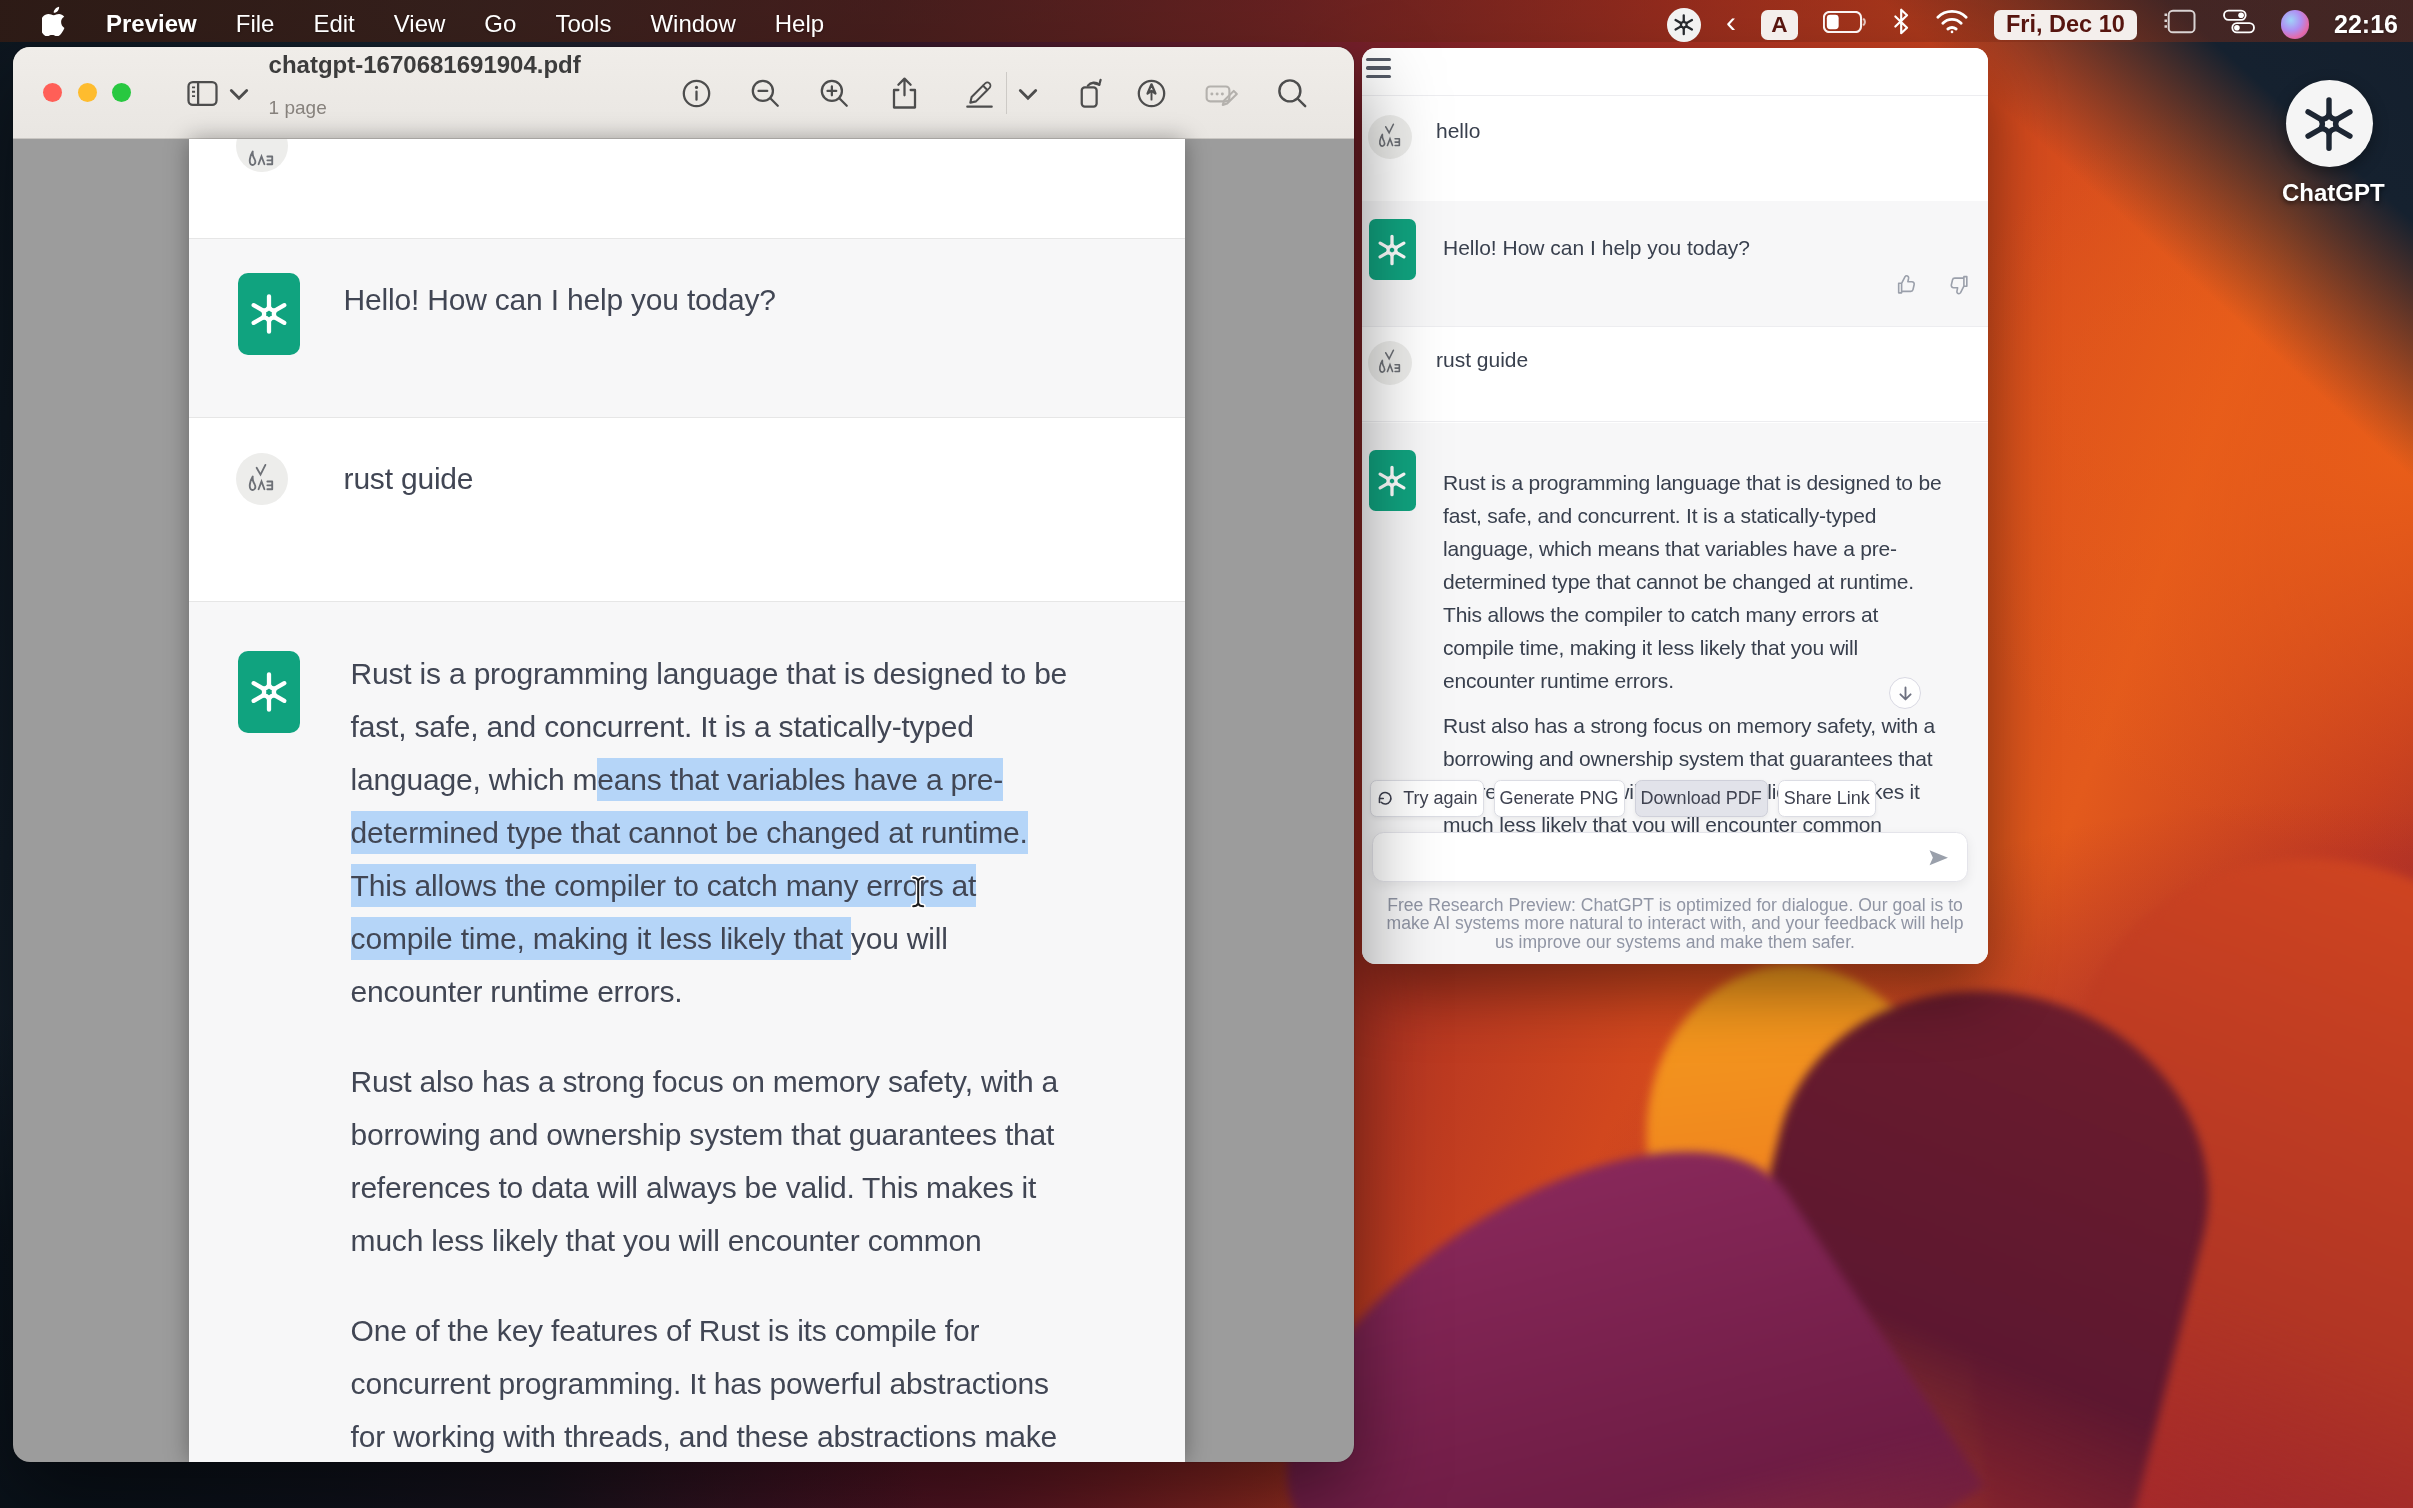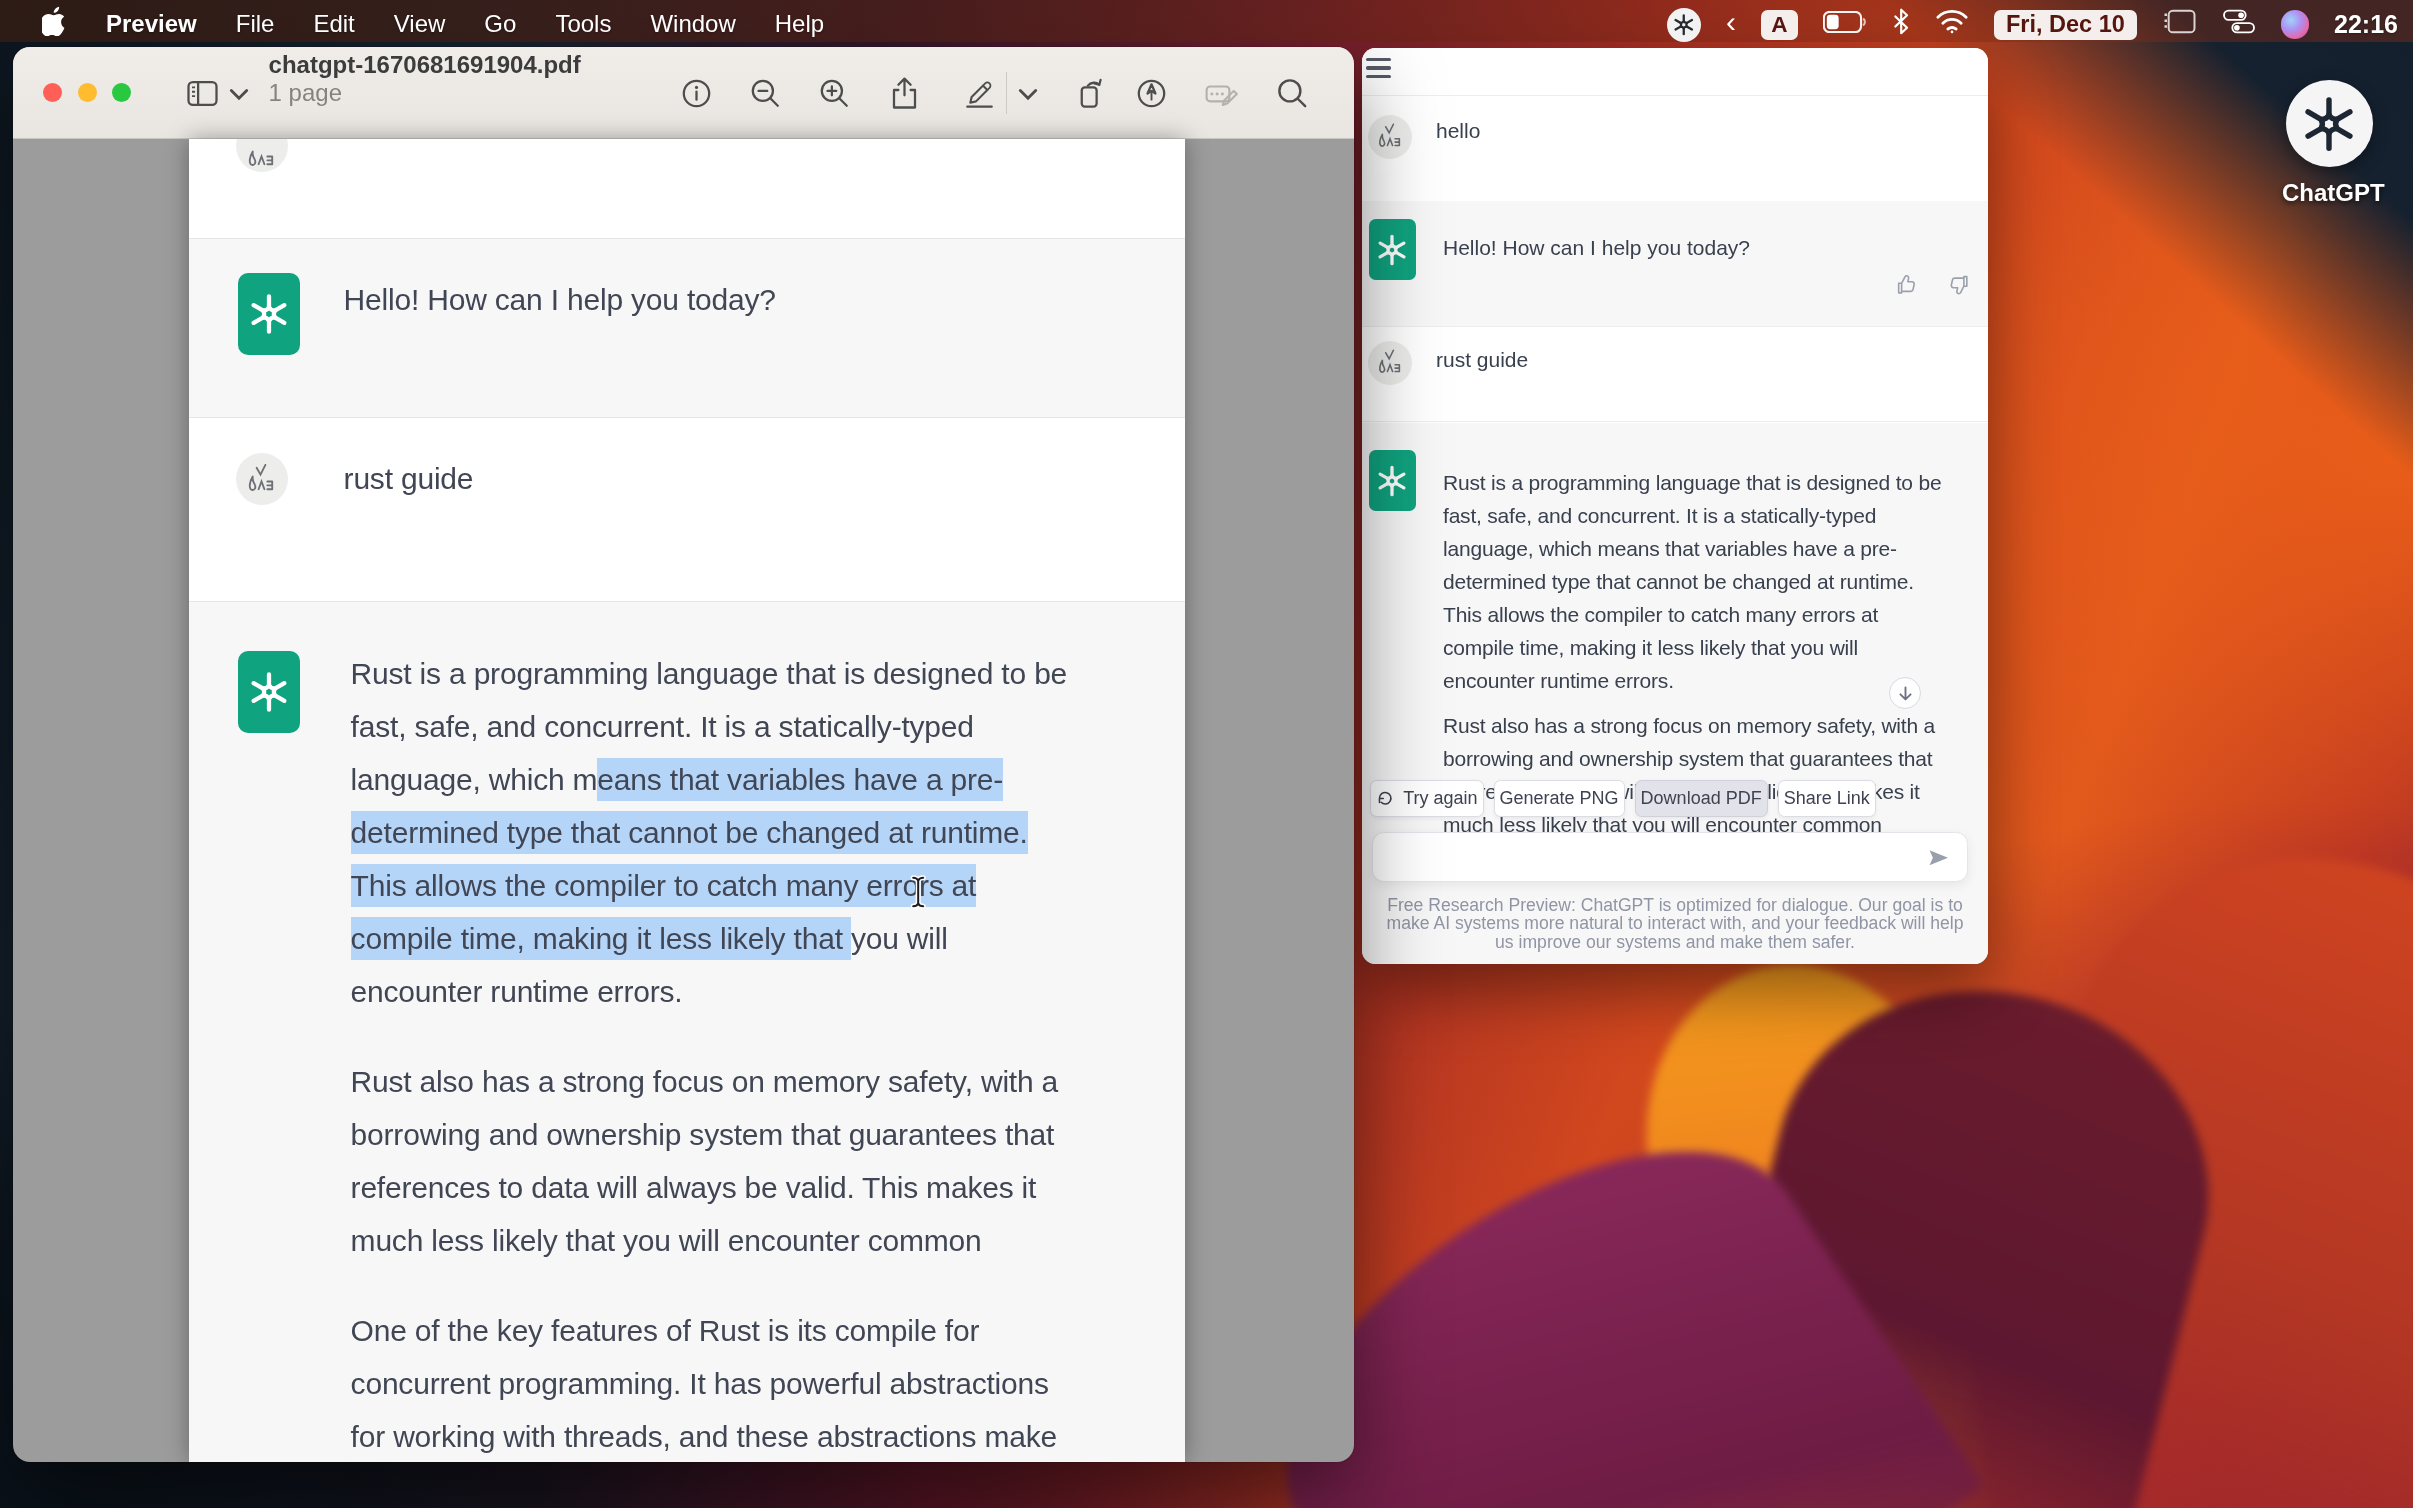--- a/index.html
+++ b/index.html
@@ -52,21 +52,21 @@
   #pv-chrome { position:absolute; left:0; top:0; width:100%; height:92px;
     background:linear-gradient(#f0ede9,#e9e6e2); border-bottom:1.7px solid #c9c6c2; }
   .traffic { position:absolute; top:36px; width:19px; height:19px; border-radius:50%; }
   #tl-close { left:30px; background:#ff5f57; }
   #tl-min { left:65px; background:#febc2e; }
   #tl-zoom { left:99px; background:#28c840; }
   .tool-ic { position:absolute; top:28.5px; width:35px; height:35px; color:#4d4d4d; }
   .tool-ic svg { width:100%; height:100%; }
   #pv-title-block { position:absolute; left:256px; top:4px; }
   #pv-title { font-size:24px; font-weight:bold; color:#3c3c3c; }
-  #pv-subtitle { font-size:24px; color:#87827d; margin-top:0; }
+  #pv-subtitle { font-size:19px; color:#87827d; margin-top:18px; }
   #pv-toolbar-sep { position:absolute; left:993px; top:25px; width:1.7px; height:42px; background:#cdcac6; }
 
   
   #pdf-page { position:absolute; left:176px; top:92px; width:996px; height:1323px; background:#fff; overflow:hidden;
     box-shadow:0 0 22px rgba(0,0,0,.35); }
   .pdf-row { position:absolute; left:0; width:100%; }
   #pdf-row1 { top:0; height:100px; background:#fff; border-bottom:1.7px solid #e6e6e6; }
   #pdf-row2 { top:100px; height:179px; background:#f7f7f8; border-bottom:1.7px solid #e6e6e6; }
   #pdf-row3 { top:279px; height:184px; background:#fff; border-bottom:1.7px solid #e6e6e6; }
   #pdf-row4 { top:463px; height:860px; background:#f7f7f8; }

